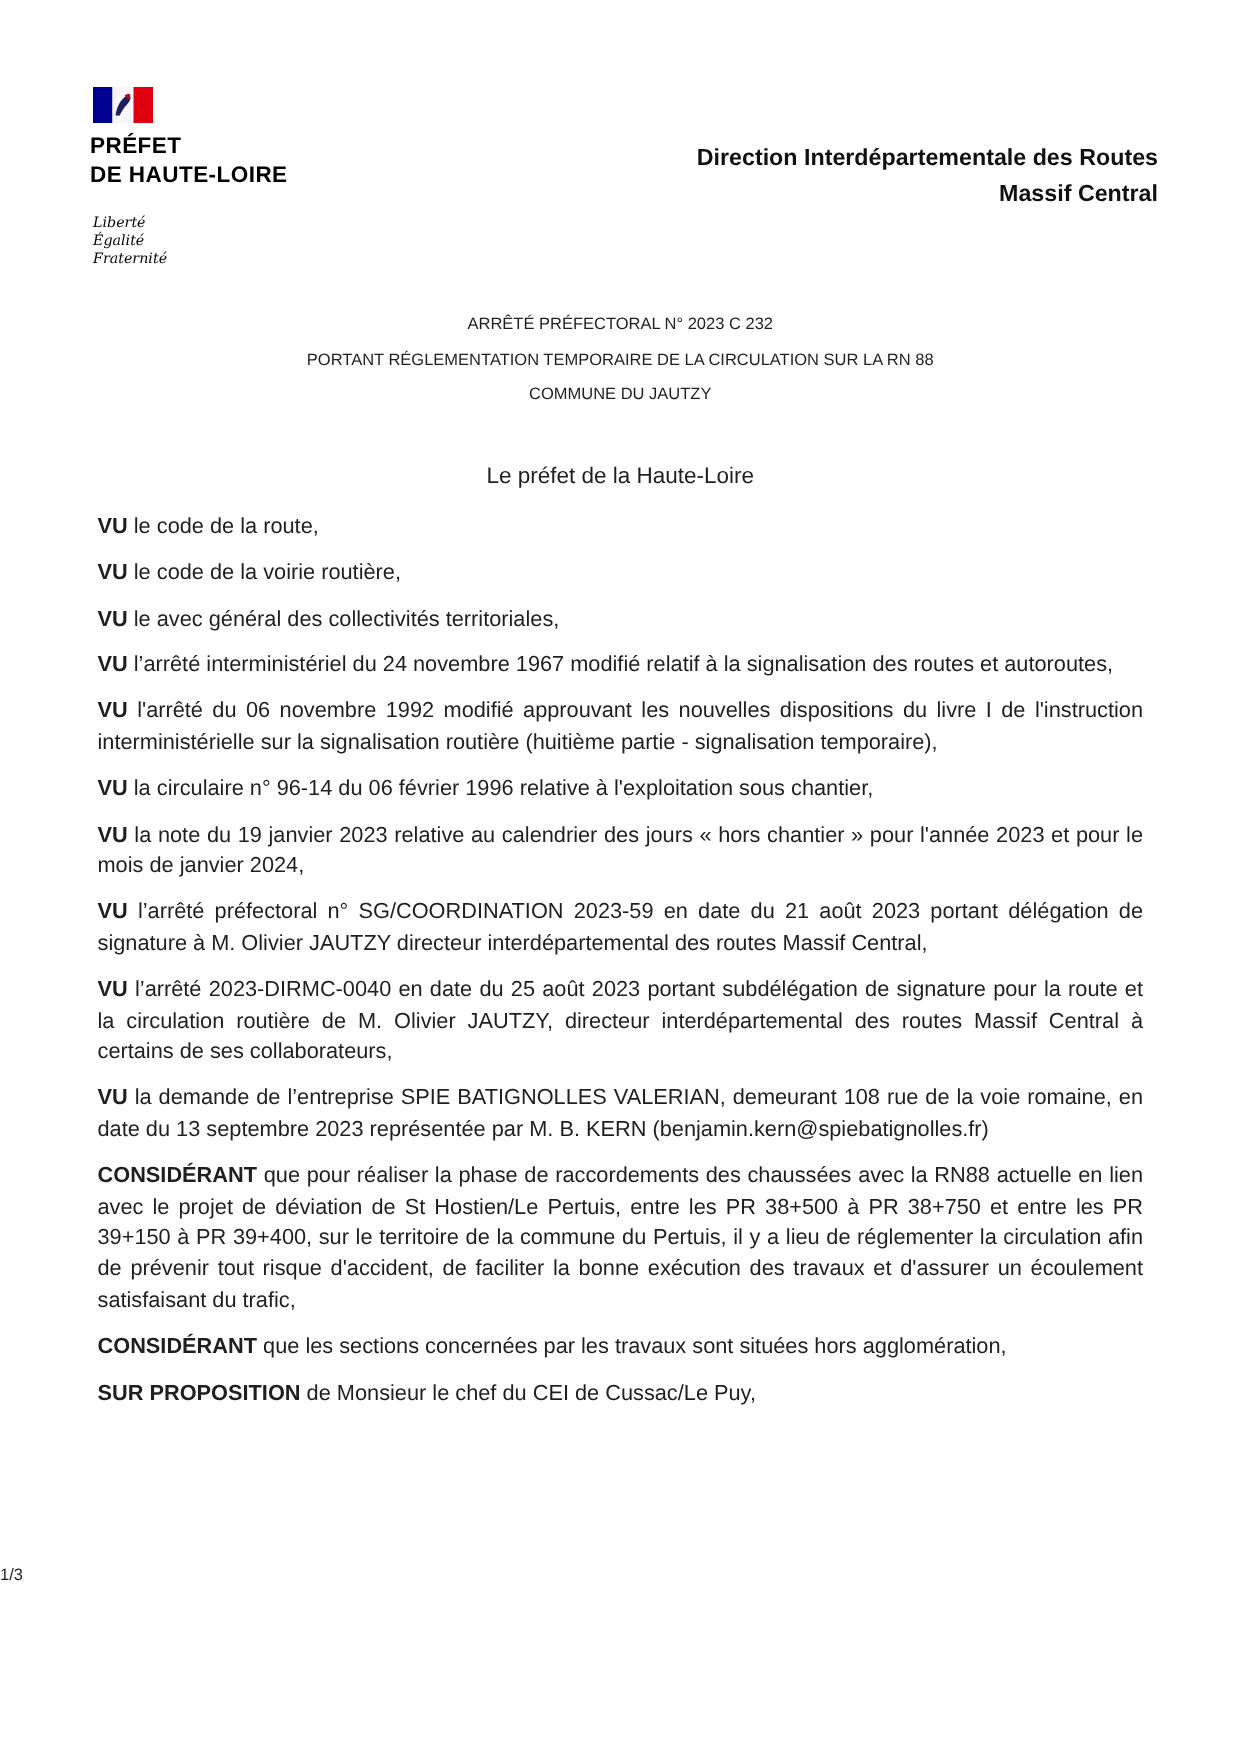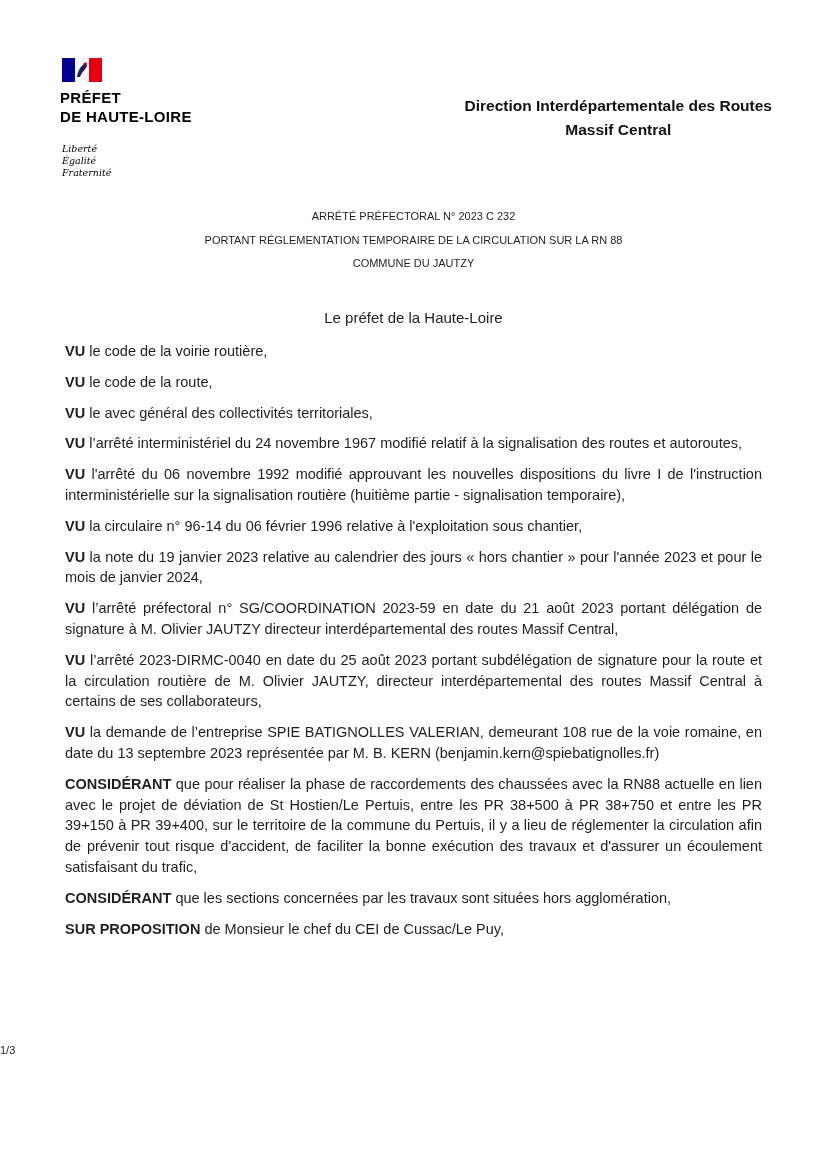--- a/index.html
+++ b/index.html
@@ -25,21 +25,21 @@
   .flag .r { background:#e1000f; }
   .flag .marianne {
     position:absolute; left:13px; top:3px; width:14px; height:18px;
   }
   .prefet-name { font-weight:bold; font-size:15px; line-height:19px; letter-spacing:0.3px; color:#000; }
   .motto { margin-top:17px; margin-left:2px; font-family:"DejaVu Serif", serif; font-style:italic; font-size:9.5px; line-height:12px; color:#000; }
 
   
   .direction {
     position:absolute; top:94px; right:55px;
-    text-align:center; font-weight:bold; font-size:15.5px; line-height:24px; color:#111;
+    text-align:right; font-weight:bold; font-size:15.5px; line-height:24px; color:#111;
   }
 
   
   .title-block {
     position:absolute; top:205px; left:40px; right:40px;
     text-align:center; font-size:11px; line-height:23.5px; color:#1f1f1f;
   }
   .subtitle {
     position:absolute; top:309px; left:40px; right:40px;
     text-align:center; font-size:15px; color:#1f1f1f;
@@ -90,22 +90,22 @@
 
   <div class="title-block">
     <div>ARRÊTÉ PRÉFECTORAL N° 2023 C 232</div>
     <div>PORTANT RÉGLEMENTATION TEMPORAIRE DE LA CIRCULATION SUR LA RN 88</div>
     <div>COMMUNE DU JAUTZY</div>
   </div>
 
   <div class="subtitle">Le préfet de la Haute-Loire</div>
 
   <div class="body-text">
+    <p class="para"><span class="lead">VU</span> <span>le code de la route,</span></p>
     <p class="para"><span class="lead">VU</span> <span>le code de la voirie routière,</span></p>
-    <p class="para"><span class="lead">VU</span> <span>le code de la route,</span></p>
     <p class="para"><span class="lead">VU</span> <span>le avec général des collectivités territoriales,</span></p>
     <p class="para"><span class="lead">VU</span> <span>l’arrêté interministériel du 24 novembre 1967 modifié relatif à la signalisation des routes et autoroutes,</span></p>
     <p class="para"><span class="lead">VU</span> <span>l'arrêté du 06 novembre 1992 modifié approuvant les nouvelles dispositions du livre I de l'instruction interministérielle sur la signalisation routière (huitième partie - signalisation temporaire),</span></p>
     <p class="para"><span class="lead">VU</span> <span>la circulaire n° 96-14 du 06 février 1996 relative à l'exploitation sous chantier,</span></p>
     <p class="para"><span class="lead">VU</span> <span>la note du 19 janvier 2023 relative au calendrier des jours « hors chantier » pour l'année 2023 et pour le mois de janvier 2024,</span></p>
     <p class="para"><span class="lead">VU</span> <span>l’arrêté préfectoral n° SG/COORDINATION 2023-59 en date du 21 août 2023 portant délégation de signature à M. Olivier JAUTZY directeur interdépartemental des routes Massif Central,</span></p>
     <p class="para"><span class="lead">VU</span> <span>l’arrêté 2023-DIRMC-0040 en date du 25 août 2023 portant subdélégation de signature pour la route et la circulation routière de M. Olivier JAUTZY, directeur interdépartemental des routes Massif Central à certains de ses collaborateurs,</span></p>
     <p class="para"><span class="lead">VU</span> <span>la demande de l’entreprise SPIE BATIGNOLLES VALERIAN, demeurant 108 rue de la voie romaine, en date du 13 septembre 2023 représentée par M. B. KERN (benjamin.kern@spiebatignolles.fr)</span></p>
     <p class="para"><span class="lead">CONSIDÉRANT</span> <span>que pour réaliser la phase de raccordements des chaussées avec la RN88 actuelle en lien avec le projet de déviation de St Hostien/Le Pertuis,  entre les PR 38+500 à PR 38+750 et entre les PR 39+150 à PR 39+400, sur le territoire de la commune du Pertuis, il y a lieu de réglementer la circulation afin de prévenir tout risque d'accident, de faciliter la bonne exécution des travaux et d'assurer un écoulement satisfaisant du trafic,</span></p>
     <p class="para"><span class="lead">CONSIDÉRANT</span> <span>que les sections concernées par les travaux sont situées hors agglomération,</span></p>

